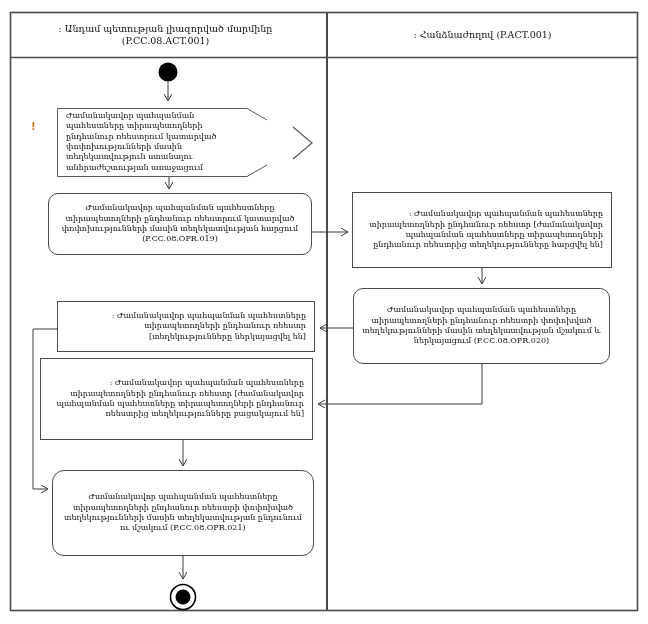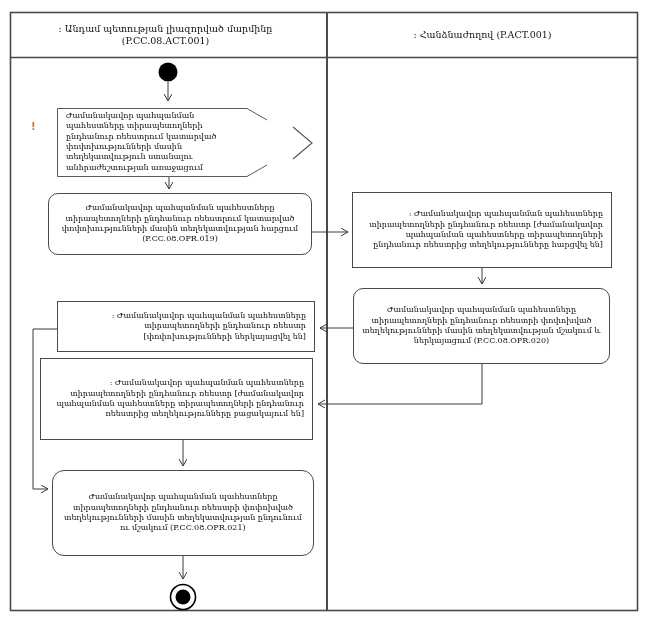--- a/index.html
+++ b/index.html
@@ -83,19 +83,19 @@
   <div class="event-text">
     <span>Ժամանակավոր պահպանման պահեստները տիրապետողների ընդհանուր ռեեստրում կատարված փոփոխությունների մասին տեղեկատվություն ստանալու անհրաժեշտության առաջացում</span>
   </div>
 
   <div class="node action" id="n-opr019">Ժամանակավոր պահպանման պահեստները տիրապետողների ընդհանուր ռեեստրում կատարված փոփոխությունների մասին տեղեկատվության հարցում (P.CC.08.OPR.019)</div>
 
   <div class="node object" id="n-robj1">: Ժամանակավոր պահպանման պահեստները տիրապետողների ընդհանուր ռեեստր [ժամանակավոր պահպանման պահեստները տիրապետողների ընդհանուր ռեեստրից տեղեկությունները հարցվել են]</div>
 
   <div class="node action" id="n-opr020">Ժամանակավոր պահպանման պահեստները տիրապետողների ընդհանուր ռեեստրի փոփոխված տեղեկությունների մասին տեղեկատվության մշակում և ներկայացում (P.CC.08.OPR.020)</div>
 
-  <div class="node object" id="n-lobj1">: Ժամանակավոր պահպանման պահեստները տիրապետողների ընդհանուր ռեեստր [փոփոխությունների ներկայացվել են]</div>
+  <div class="node object" id="n-lobj1">: Ժամանակավոր պահպանման պահեստները տիրապետողների ընդհանուր ռեեստր [տեղեկությունները ներկայացվել են]</div>
 
   <div class="node object" id="n-lobj2">: Ժամանակավոր պահպանման պահեստները տիրապետողների ընդհանուր ռեեստր [ժամանակավոր պահպանման պահեստները տիրապետողների ընդհանուր ռեեստրից տեղեկությունները բացակայում են]</div>
 
   <div class="node action" id="n-opr021">Ժամանակավոր պահպանման պահեստները տիրապետողների ընդհանուր ռեեստրի փոփոխված տեղեկությունների մասին տեղեկատվության ընդունում ու մշակում (P.CC.08.OPR.021)</div>
 
 </div>
 
 </body></html>

